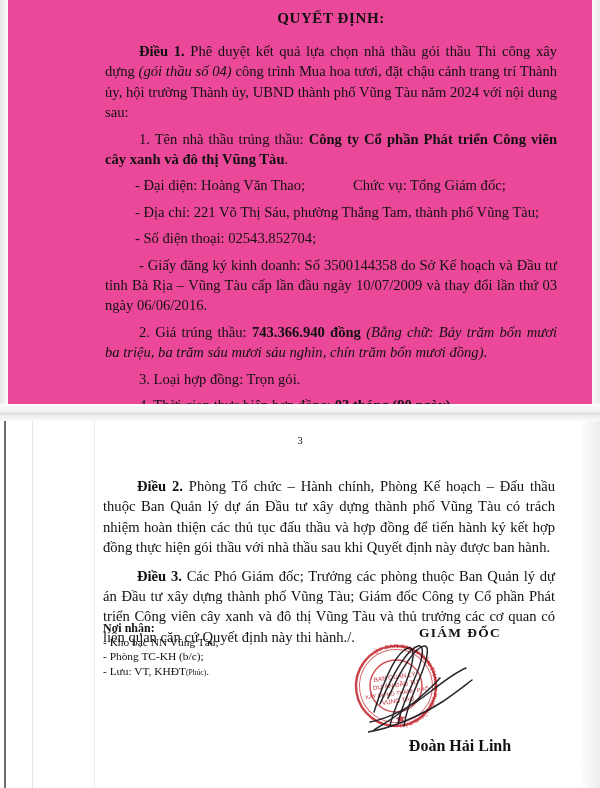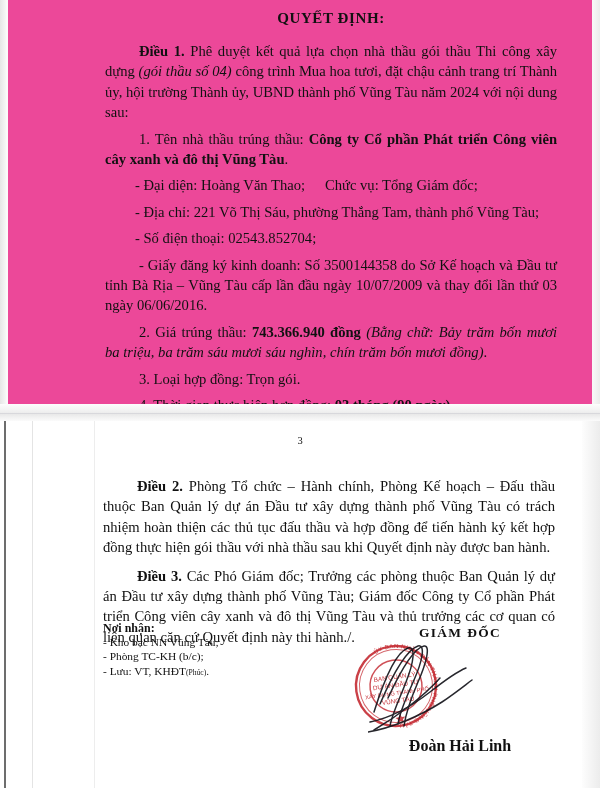--- a/index.html
+++ b/index.html
@@ -88,20 +88,21 @@
   .b{font-weight:bold;}
   .i{font-style:italic;}
   .spacer6{height:6px;}
   .spacer8{height:8px;}
   .spacer14{height:14px;}
 
   .tabline{
     font-size:14.6px;line-height:20.4px;
     display:flex;
     padding-left:30px;
+    gap:28px;
   }
   .tabline .c1{width:190px;flex:0 0 190px;}
   .tabline .c2{flex:1;}
 
   
   .footer{
     position:absolute;left:0;top:620px;width:600px;height:168px;
   }
   .recips{
     position:absolute;left:103px;top:0;width:220px;

